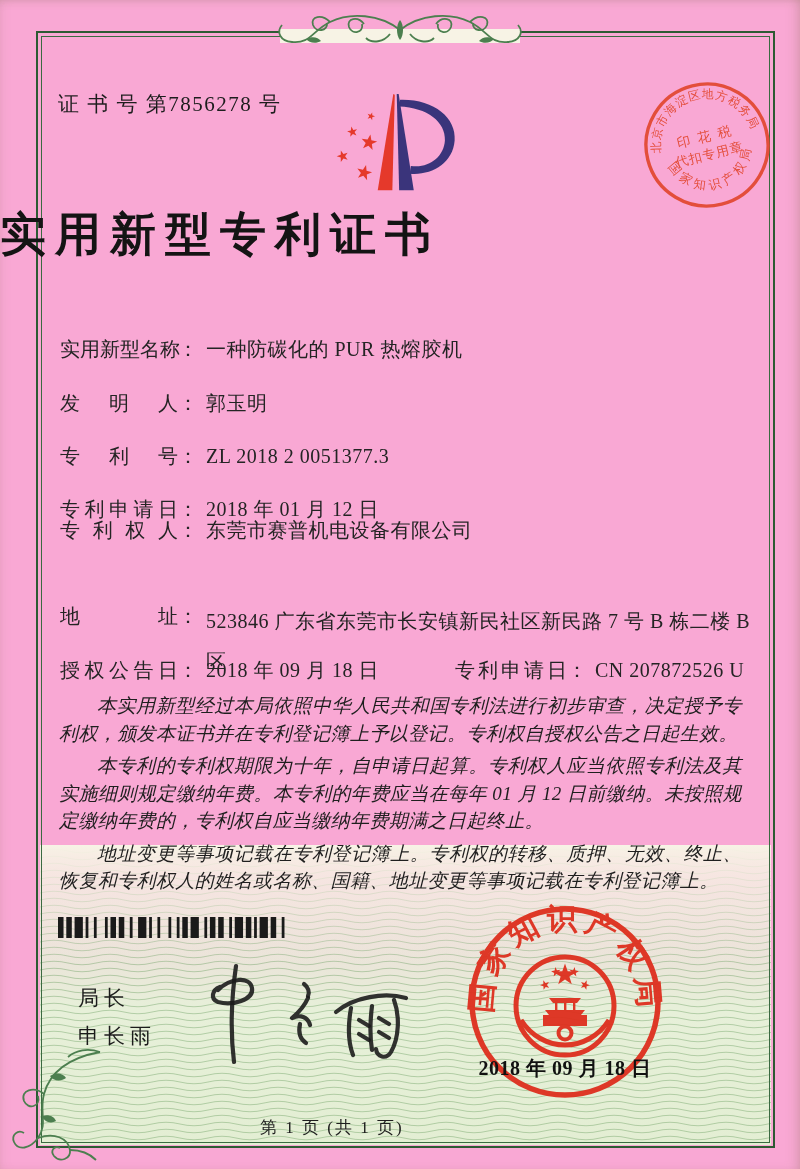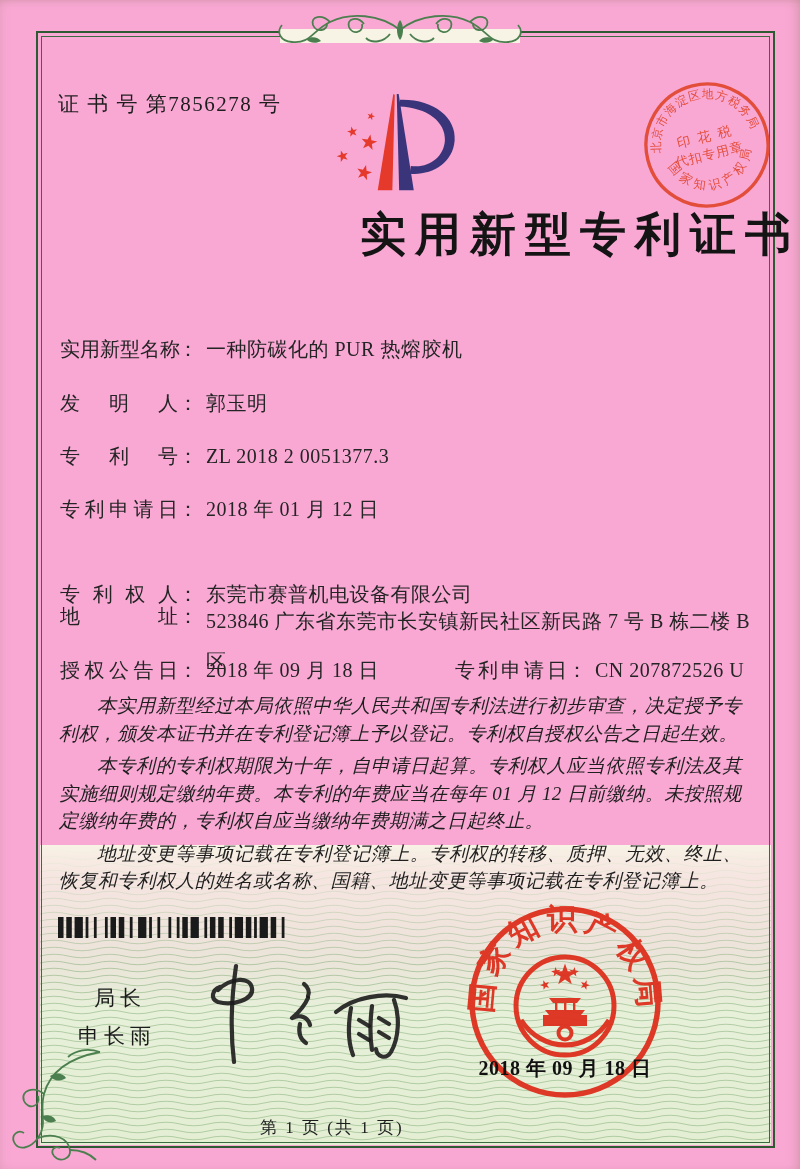--- a/index.html
+++ b/index.html
@@ -18,32 +18,32 @@
   .frame-inner{position:absolute;inset:3px;border:1px solid #3a6a41;}
   
   .band{position:absolute;left:40px;right:29px;top:845px;bottom:24px;
     background:linear-gradient(180deg, rgba(232,241,219,0) 0%, rgba(232,241,219,.65) 20%, #e7f0d9 55%, #e3eed3 100%);}
   .band svg{position:absolute;inset:0;width:100%;height:100%;}
   .band path{fill:none;stroke:rgba(105,158,96,.42);stroke-width:1;}
   .band-fade{position:absolute;left:0;right:0;top:0;height:120px;
     background:linear-gradient(180deg,#f7f3e5 0%, rgba(247,243,229,0) 100%);}
   .abs{position:absolute;}
   .cert-no{left:58px;top:90px;font-size:21px;letter-spacing:1.5px;color:#1d1d1d;}
-  .title{left:0;top:204px;width:800px;text-align:right;font-size:46px;font-weight:600;letter-spacing:9px;color:#141414;}
+  .title{left:0;top:204px;width:800px;text-align:left;font-size:46px;font-weight:600;letter-spacing:9px;color:#141414;}
   .row{left:60px;font-size:20px;line-height:30px;color:#242424;white-space:nowrap;}
   .lbl{display:inline-block;width:118px;text-align:justify;text-align-last:justify;vertical-align:top;}
   .lbl5{width:112px;}
   .colon{display:inline-block;vertical-align:top;}
   .val{display:inline-block;margin-left:8px;vertical-align:top;white-space:pre-line;max-width:580px;letter-spacing:.5px;}
   .pair2{position:absolute;left:395px;top:0;white-space:nowrap;}
   .body-text{left:59px;top:692px;width:683px;font-size:19px;line-height:27.5px;text-align:justify;letter-spacing:.4px;color:#1f1f1f;font-style:italic;}
   .body-text p{margin:0 0 5px 0;text-indent:2em;}
   .barcode{left:58px;top:917px;width:232px;height:21px;}
   .signer{font-size:21px;letter-spacing:5px;color:#1b1b1b;}
-  .signer-title{left:94px;top:984px;}
+  .signer-title{left:78px;top:984px;}
   .signer-name{left:78px;top:1022px;}
   .signature{left:188px;top:950px;}
   .signature path{fill:none;stroke:#1c1c1c;stroke-width:4.2;stroke-linecap:round;stroke-linejoin:round;opacity:.9;}
   .seal{left:465px;top:902px;}
   .seal-date{left:465px;top:1055px;width:200px;text-align:center;font-size:20px;letter-spacing:.5px;color:#111;font-weight:600;}
   .footer{left:260px;top:1116px;width:200px;font-size:17px;letter-spacing:2px;color:#1d1d1d;}
   .ornament path{fill:none;stroke:#4c7f4f;stroke-width:1.8;}
   .ornament .leaf{fill:#4c7f4f;stroke:none;}
   .stamp-text{fill:#e2472f;font-family:"Liberation Serif","DejaVu Serif",serif;}
   .seal-text{fill:#de2f1e;font-family:"Liberation Serif","DejaVu Serif",serif;font-weight:bold;}
@@ -171,21 +171,21 @@
   </div>
   <div class="abs row" style="top:388px">
     <span class="lbl">发明人</span><span class="colon">：</span><span class="val">郭玉明</span>
   </div>
   <div class="abs row" style="top:441px">
     <span class="lbl">专利号</span><span class="colon">：</span><span class="val">ZL 2018 2 0051377.3</span>
   </div>
   <div class="abs row" style="top:494px">
     <span class="lbl">专利申请日</span><span class="colon">：</span><span class="val">2018 年 01 月 12 日</span>
   </div>
-  <div class="abs row" style="top:579px">
+  <div class="abs row" style="top:515px">
     <span class="lbl">专利权人</span><span class="colon">：</span><span class="val">东莞市赛普机电设备有限公司</span>
   </div>
   <div class="abs row" style="top:601px;white-space:normal">
     <span class="lbl">地址</span><span class="colon">：</span><span class="val" style="line-height:40px">523846 广东省东莞市长安镇新民社区新民路 7 号 B 栋二楼 B
 区</span>
   </div>
   <div class="abs row" style="top:655px;width:683px">
     <span class="lbl">授权公告日</span><span class="colon">：</span><span class="val">2018 年 09 月 18 日</span>
     <span class="pair2">
       <span class="lbl lbl5">专利申请日</span><span class="colon">：</span><span class="val">CN 207872526 U</span>

